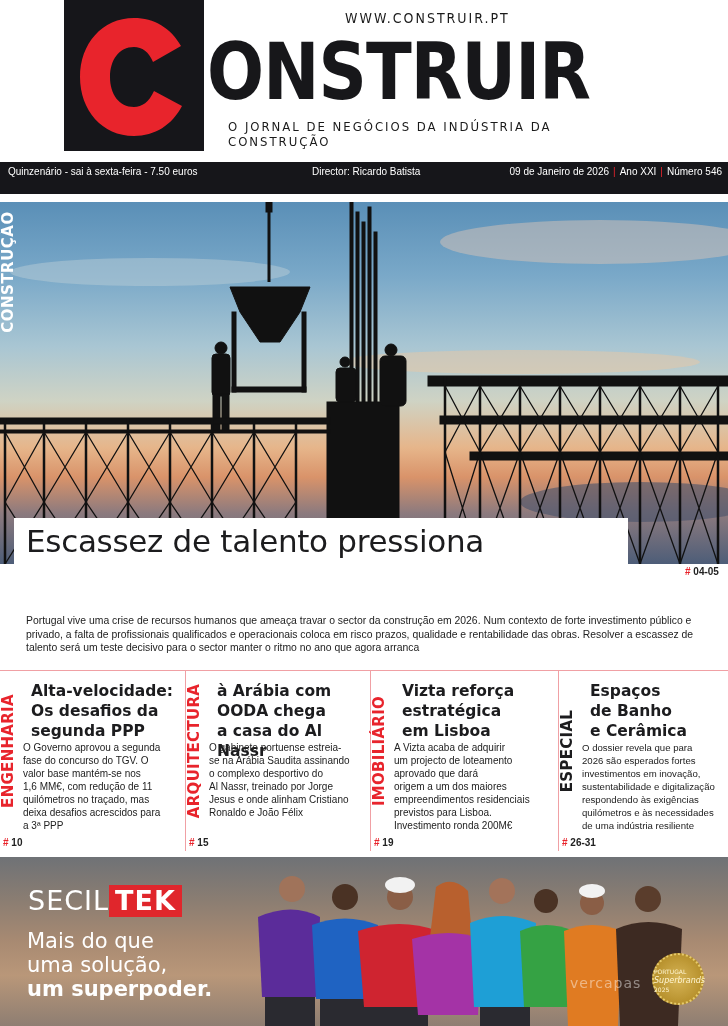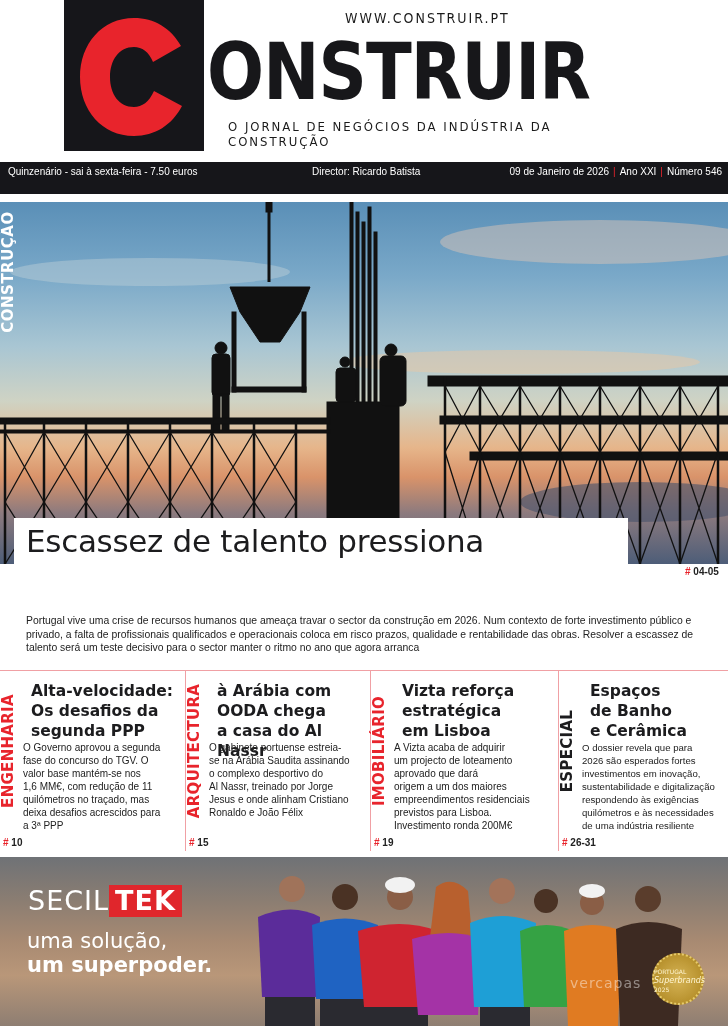--- a/index.html
+++ b/index.html
@@ -282,20 +282,21 @@
 
       <circle cx="408" cy="42" r="13" fill="#5a3d2c"></circle>
       <path d="M376 72 Q408 58 442 72 L438 169 L380 169 Z" fill="#3d2a22"></path>
     </g>
   </svg>
   <div class="ad-logo">
     <span class="secil">SECIL</span>
     <span class="tek">TEK</span>
   </div>
   <div class="ad-copy">
+    <div>Mais do que</div>
     <div>uma solução,</div>
     <div class="strong">um superpoder.</div>
   </div>
   <div class="watermark">vercapas</div>
   <div class="seal">
     <div>PORTUGAL</div>
     <div style="font-size:8px;font-style:italic;">Superbrands</div>
     <div>2025</div>
   </div>
 </aside>

